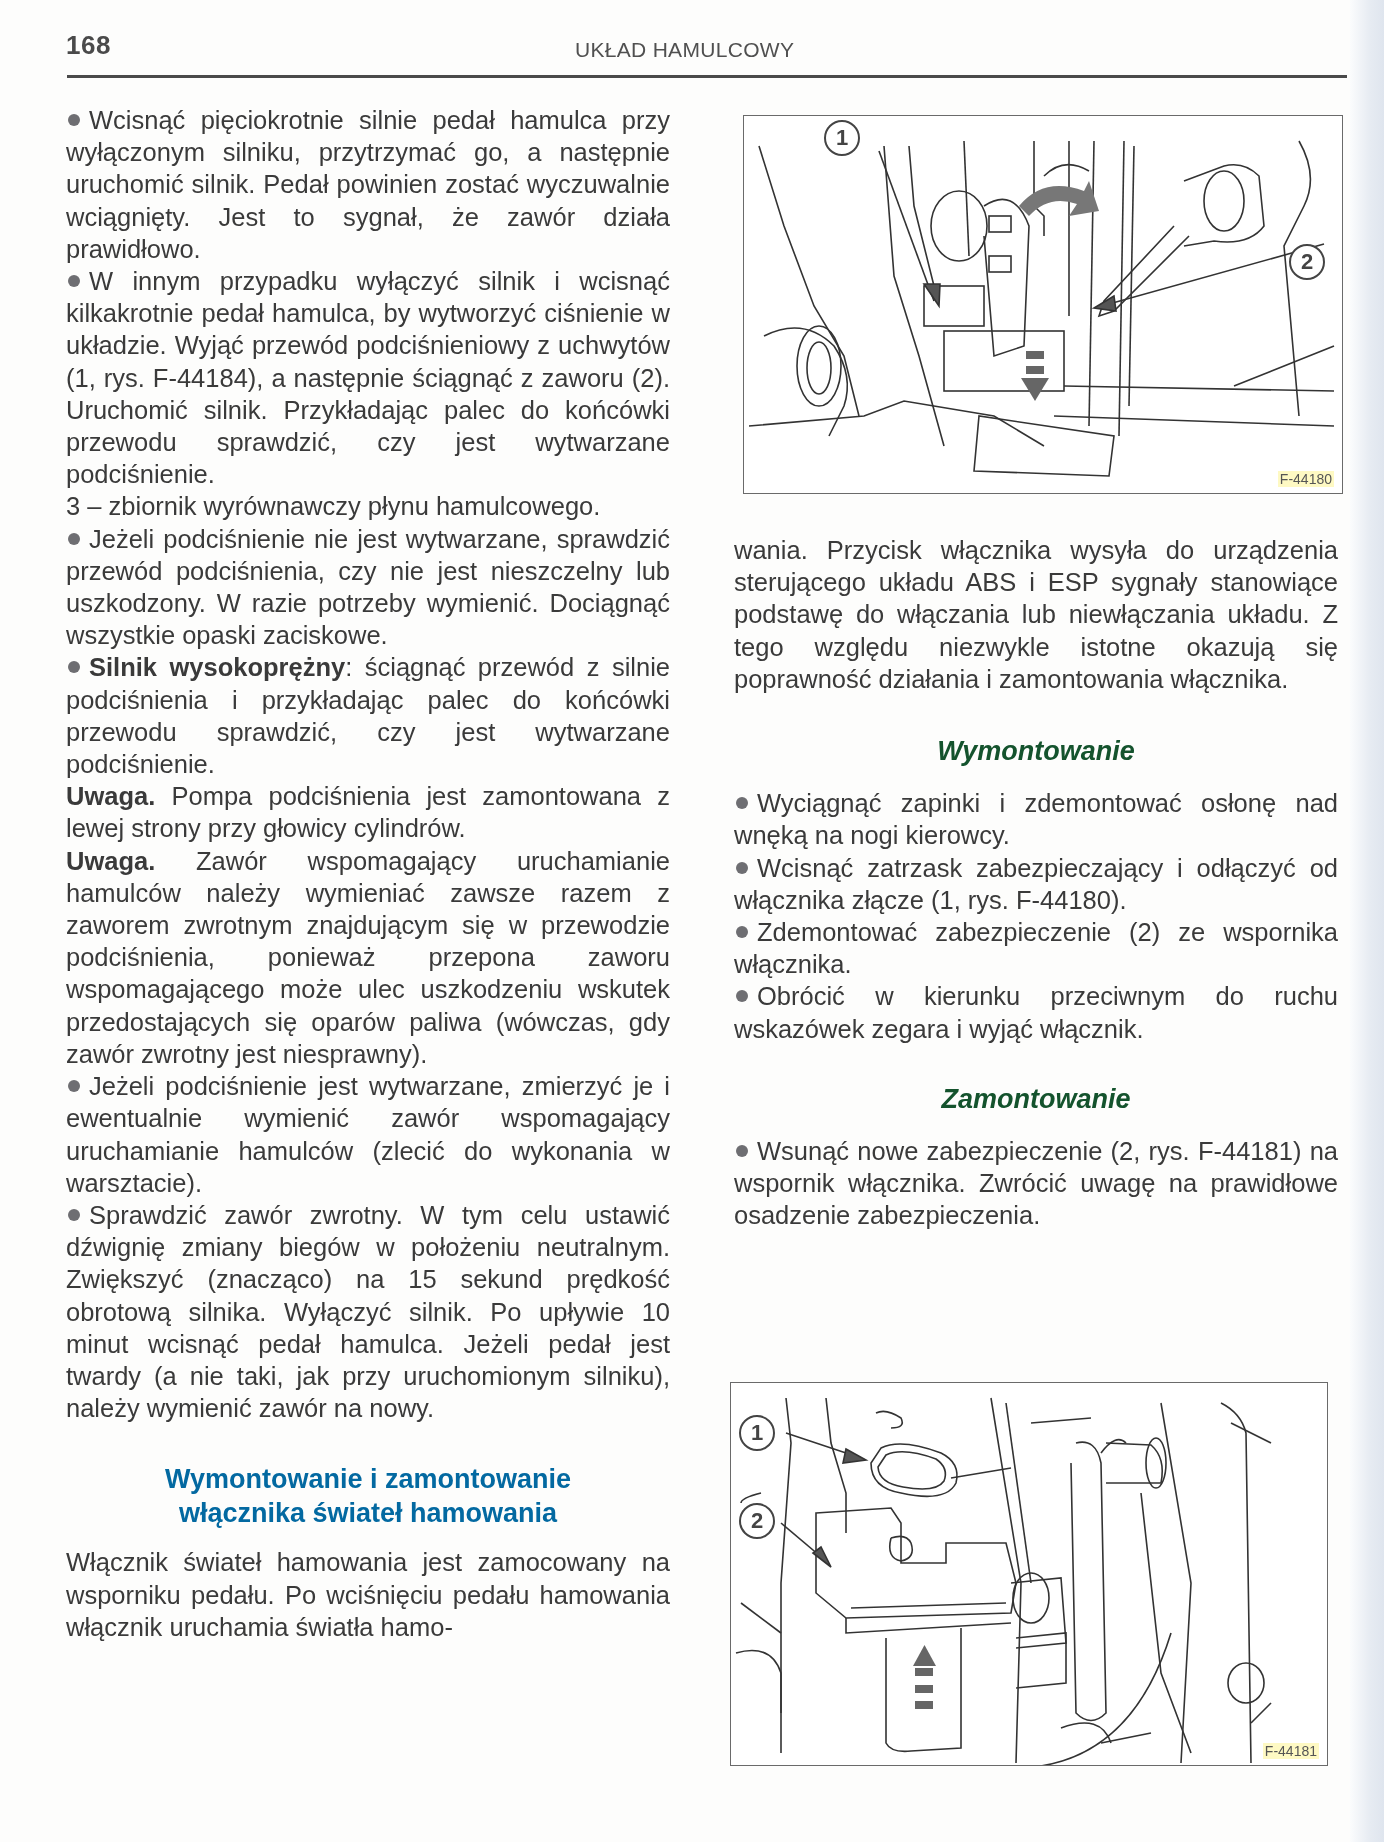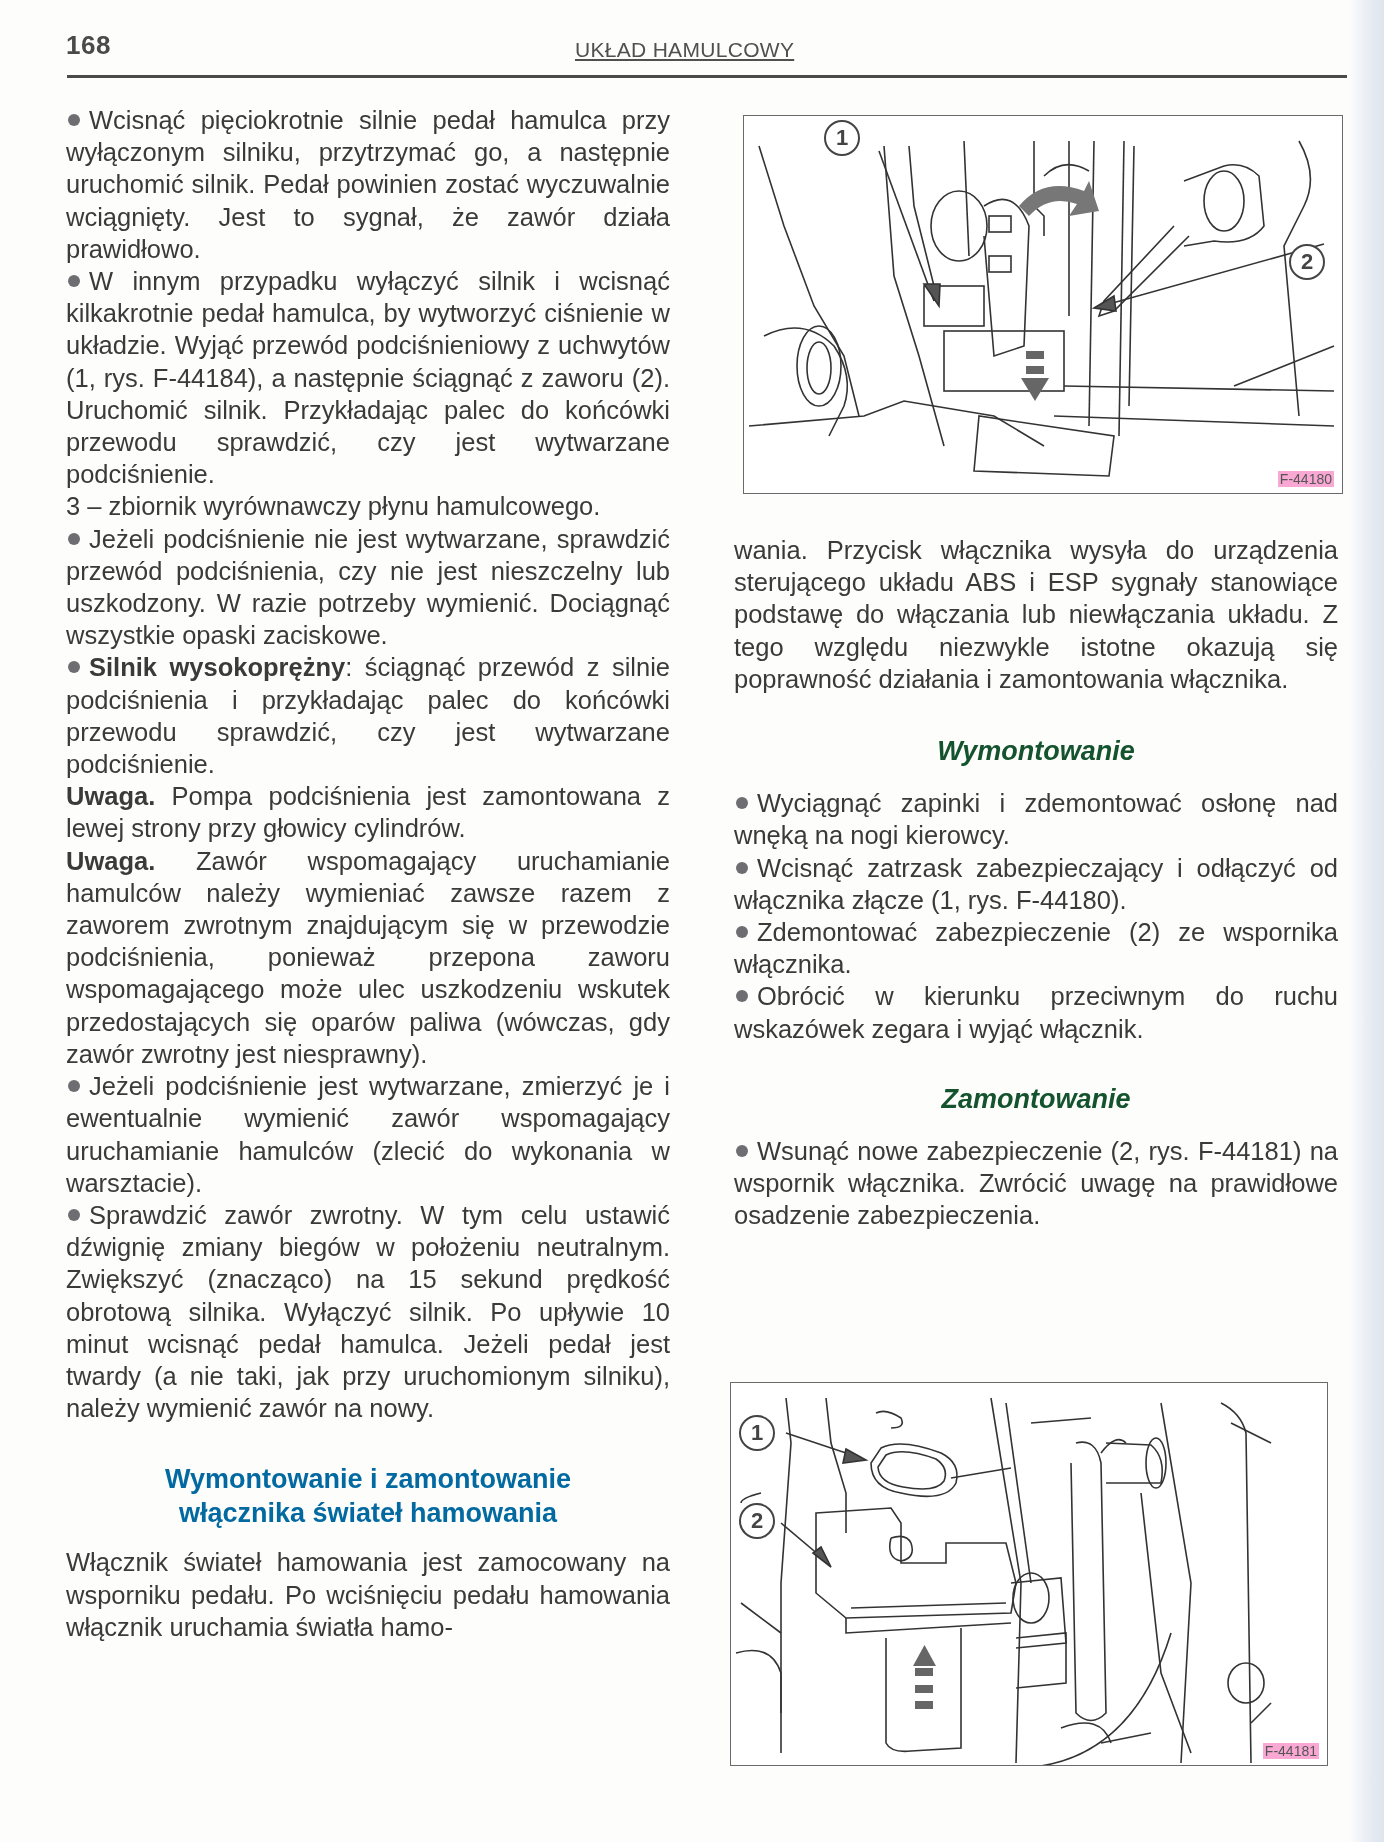--- a/index.html
+++ b/index.html
@@ -12,21 +12,21 @@
   .edge-shadow {
     position: absolute; right: 0; top: 0; width: 34px; height: 1842px;
     background: linear-gradient(to right, #fbfcfd, #e6ebf2 60%, #dfe5ee);
   }
   .page-num {
     position: absolute; left: 66px; top: 30px;
     font-size: 26px; font-weight: bold; color: #4a4a4a; letter-spacing: 0.5px;
   }
   .running-head {
     position: absolute; left: 575px; top: 38px;
-    font-size: 21px; color: #505050; letter-spacing: 0.3px; text-decoration: underline;
+    font-size: 21px; color: #505050; letter-spacing: 0.3px;
   }
   .head-rule {
     position: absolute; left: 67px; top: 75px; width: 1280px; height: 3px;
     background: #4a4a4a;
   }
   .col {
     position: absolute; font-size: 25.5px; line-height: 32.2px;
     text-align: justify; hyphens: manual;
   }
   .col-left { left: 66px; top: 104px; width: 604px; }
@@ -45,21 +45,21 @@
     font-weight: bold; font-style: italic; font-size: 27px; color: #14532d;
     margin: 0; text-align: center;
   }
   .figure {
     position: absolute; border: 1.5px solid #6a6a6a; background: #fff; overflow: hidden;
   }
   .fig1 { left: 743px; top: 115px; width: 598px; height: 377px; }
   .fig2 { left: 730px; top: 1382px; width: 596px; height: 382px; }
   .fig-code {
     position: absolute; right: 8px; bottom: 6px; font-size: 14px; color: #555;
-    background: #f9a8d4; padding: 0 2px;
+    background: #fef9c3; padding: 0 2px;
   }
   .callout {
     position: absolute; width: 32px; height: 32px; border: 2px solid #444;
     border-radius: 50%; background: #fff; text-align: center; line-height: 32px;
     font-size: 22px; font-weight: bold; color: #444;
   }
   svg { position: absolute; left: 0; top: 0; }
 </style>
 </head>
 <body>

